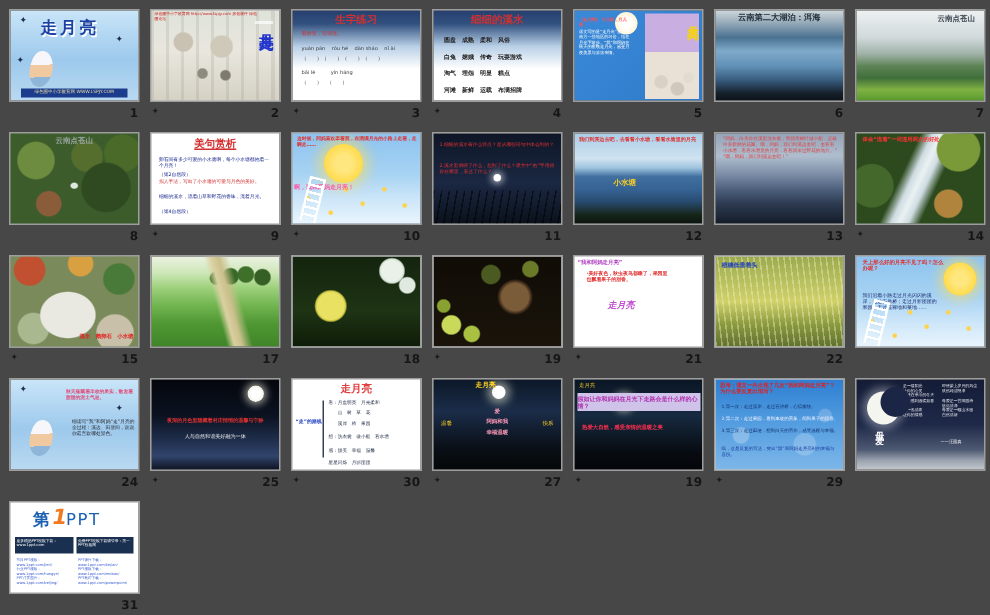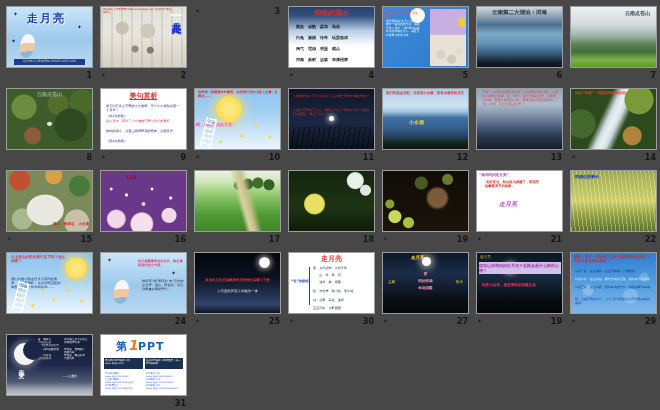--- a/index.html
+++ b/index.html
@@ -245,21 +245,21 @@
       background:#f5f5ef;box-shadow:0 0 6px 3px rgba(255,255,255,.35);}
   .s30::after{content:"";position:absolute;top:5px;left:16px;width:20px;height:20px;border-radius:50%;background:#1b2545;}
   .s30 .v30{top:30px;left:11px;writing-mode:vertical-rl;font-size:6px;color:#fff;font-weight:bold;letter-spacing:2px;}
   .s30 .c30a{top:3px;left:31px;width:24px;font-size:2.6px;color:#e9e9f1;}
   .s30 .c30b{top:3px;left:57px;width:28px;font-size:2.6px;color:#e9e9f1;}
   .s30 .sig30{top:40px;left:56px;font-size:2.8px;color:#fff;}
 
   
   .s31 .lg1{top:5px;left:15px;font-size:11px;font-weight:bold;color:#1b60b1;}
   .s31 .lg2{top:2px;left:28px;font-size:14px;font-weight:bold;font-style:italic;color:#f17921;}
-  .s31 .lg3{top:5px;left:37px;font-size:11px;font-weight:bold;color:#1b60b1;letter-spacing:1px;}
+  .s31 .lg3{top:5px;left:37px;font-size:11px;font-weight:normal;color:#1b60b1;letter-spacing:1px;}
   .s31 .bar{height:11px;box-sizing:border-box;background:#1a3050;color:#fff;font-size:2.5px;padding:1px;}
   .s31 .bar1{top:23px;left:3px;width:39px;}
   .s31 .bar2{top:23px;right:3px;width:38px;}
   .s31 .lk{font-size:2.4px;color:#3a5fd2;}
   .s31 .lk1{top:37px;left:4px;width:38px;}
   .s31 .lk2{top:37px;right:2px;width:38px;}
 </style>
 </head>
 <body>
 
@@ -280,20 +280,28 @@
       <div class="thumb s2">
         <div class="p red2">绿色圃中小学教育网 http://www.lspjy.com 原创课件 绿色圃论坛</div>
         <div class="p vt2">走月亮</div>
       </div>
       <div class="foot">
         <span class="ticon">✦</span>
         <span class="num">2</span>
       </div>
     </div>
     <div class="cell">
+      <div class="thumb s3">
+        <div class="p ttlred">生字练习</div>
+        <div class="p sub3">看拼音，写词语。</div>
+        <div class="p py py1">yuán pán    róu hé    dàn sháo    nǐ ài</div>
+        <div class="p py pyb1">（　　）（　　）（　　）（　　）</div>
+        <div class="p py py2">bǎi lè　　　yín háng</div>
+        <div class="p py pyb2">（　　）　（　　）</div>
+      </div>
       <div class="foot">
         <span class="ticon">✦</span>
         <span class="num">3</span>
       </div>
     </div>
     <div class="cell">
       <div class="thumb s4">
         <div class="p ttlred">细细的溪水</div>
         <div class="p row4 r4a">圆盘　成熟　柔和　风俗</div>
         <div class="p row4 r4b">白兔　嫦娥　传奇　玩耍游戏</div>
@@ -398,28 +406,20 @@
         <span class="num">14</span>
       </div>
     </div>
     <div class="cell">
       <div class="thumb s15">
         <div class="p r15">溪水　鹅卵石　小水塘</div>
       </div>
       <div class="foot">
         <span class="ticon">✦</span>
         <span class="num">15</span>
-      </div>
-    </div>
-    <div class="cell">
-      <div class="thumb s16">
-        <div class="p r16">野花</div>
-      </div>
-      <div class="foot">
-        <span class="num">16</span>
       </div>
     </div>
     <div class="cell">
       <div class="thumb s17"></div>
       <div class="foot">
         <span class="num">17</span>
       </div>
     </div>
     <div class="cell">
       <div class="thumb s18"></div>

